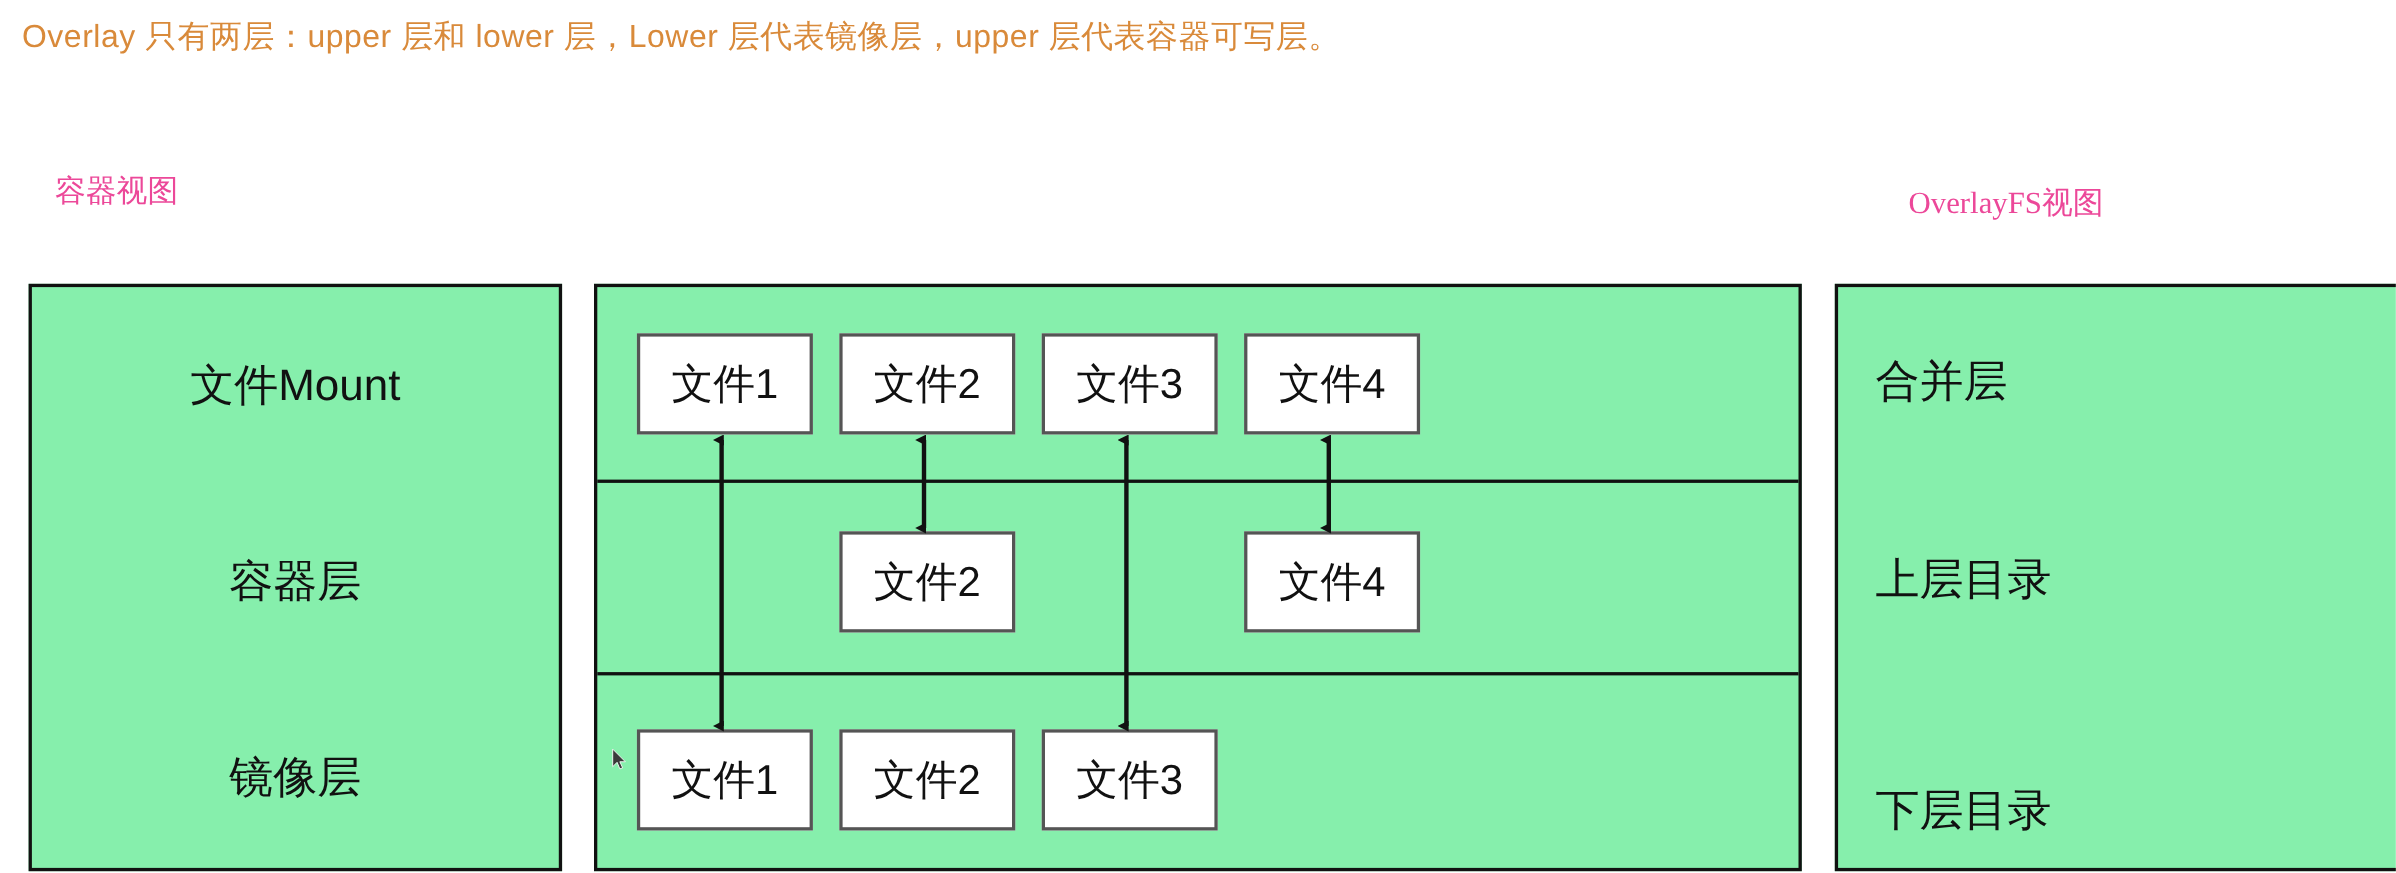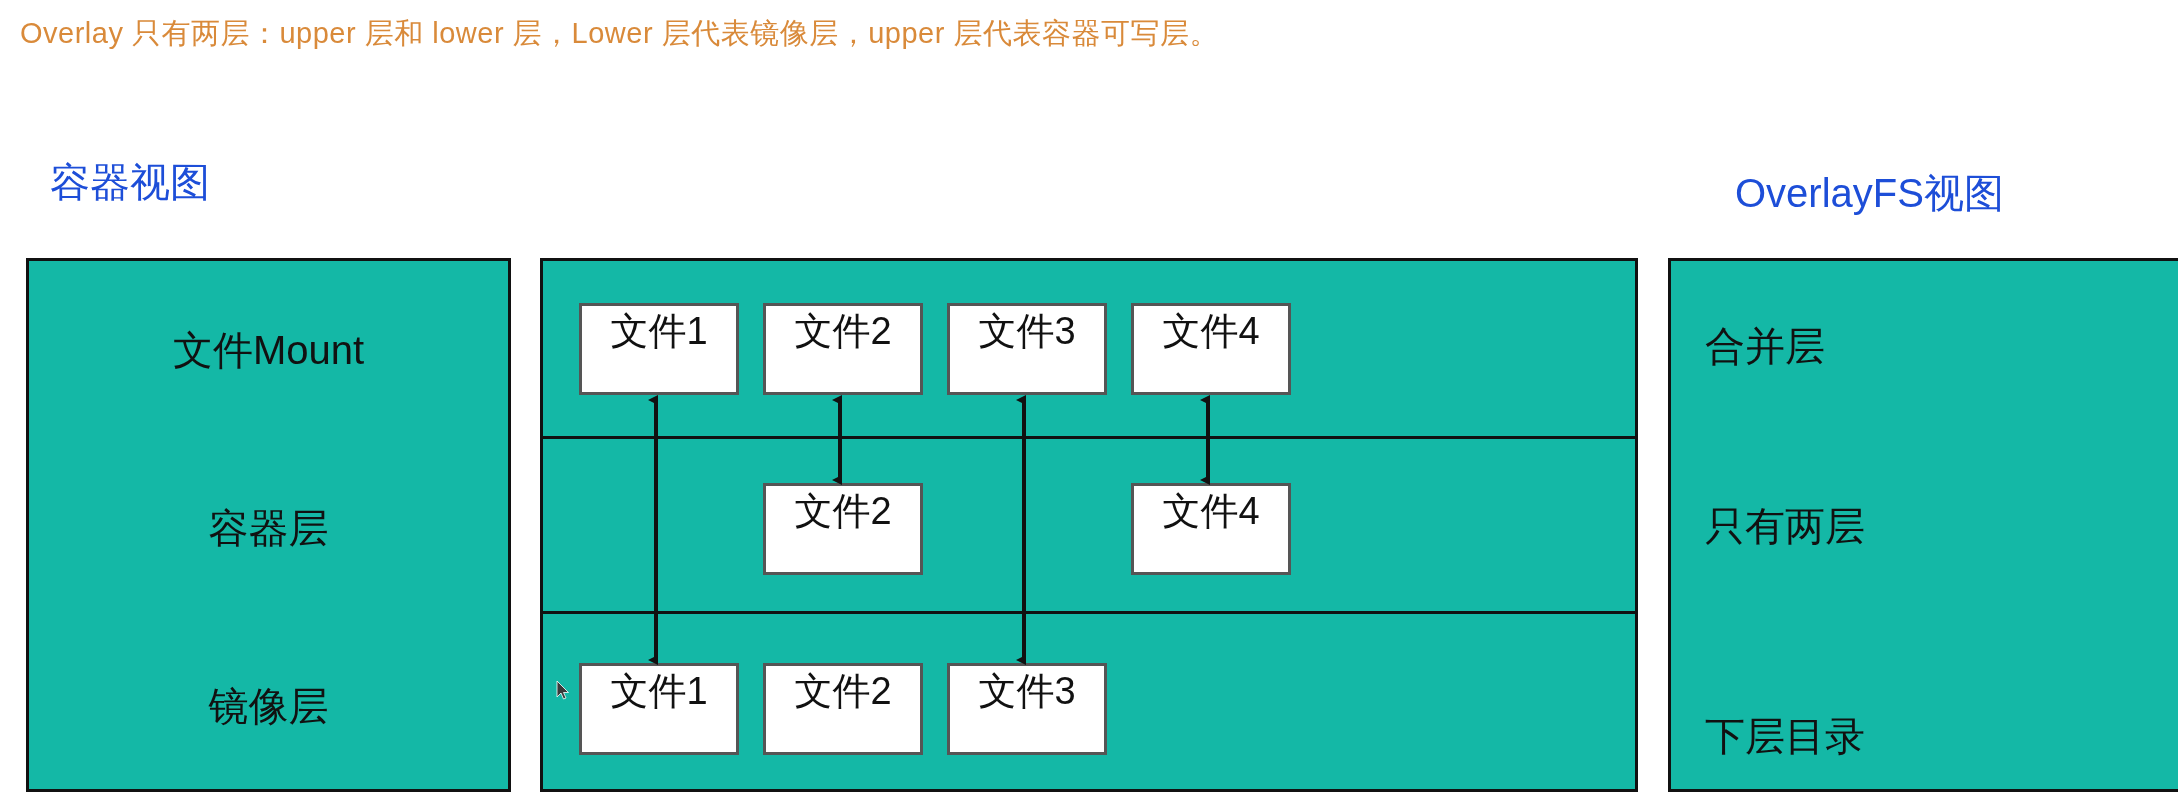--- a/index.html
+++ b/index.html
@@ -23,33 +23,34 @@
     top: 14px;
     font-size: 29px;
     color: #d98a3a;
     letter-spacing: 0.5px;
     white-space: nowrap;
   }
 
   
   .col-caption {
     position: absolute;
-    font-size: 40px;
-    color: #1d4ed8;
+    font-size: 28px;
+    color: #ec4899;
     white-space: nowrap;
+    font-family: Liberation Serif, serif;
   }
   #caption-left  { left: 50px;  top: 155px; }
   #caption-right { left: 1735px; top: 166px; }
 
   
   .panel {
     position: absolute;
     border: 3px solid #111111;
     box-sizing: border-box;
-    background: #14b8a6;
+    background: #86efac;
   }
 
   
   #panel-left {
     left: 26px;
     top: 258px;
     width: 485px;
     height: 534px;
   }
   .left-row {
@@ -83,21 +84,21 @@
   #mid-divider-1 { top: 175px; }
   #mid-divider-2 { top: 350px; }
 
   
   .file-box {
     position: absolute;
     border: 3px solid #555555;
     box-sizing: border-box;
     background: #ffffff;
     display: flex;
-    align-items: flex-start;
+    align-items: center;
     justify-content: center;
     font-size: 38px;
     color: #111111;
     height: 92px;
   }
 
   
   #panel-right {
     left: 1668px;
     top: 258px;
@@ -188,21 +189,21 @@
   <div class="file-box" style="left:404px; top:402px; width:160px;">
     <span>文件3</span>
   </div>
 </div>
 
 <div id="panel-right" class="panel">
   <div id="right-row-0" class="right-row">
     <span>合并层</span>
   </div>
   <div id="right-row-1" class="right-row">
-    <span>只有两层</span>
+    <span>上层目录</span>
   </div>
   <div id="right-row-2" class="right-row">
     <span>下层目录</span>
   </div>
 </div>
 
 <svg id="arrow-layer">
   <defs>
     <marker id="ah-up" markerWidth="10" markerHeight="10" refX="5" refY="8" orient="auto" markerUnits="userSpaceOnUse">
       <path d="M5,0 L10,10 L0,10 Z" fill="#111111"></path>

